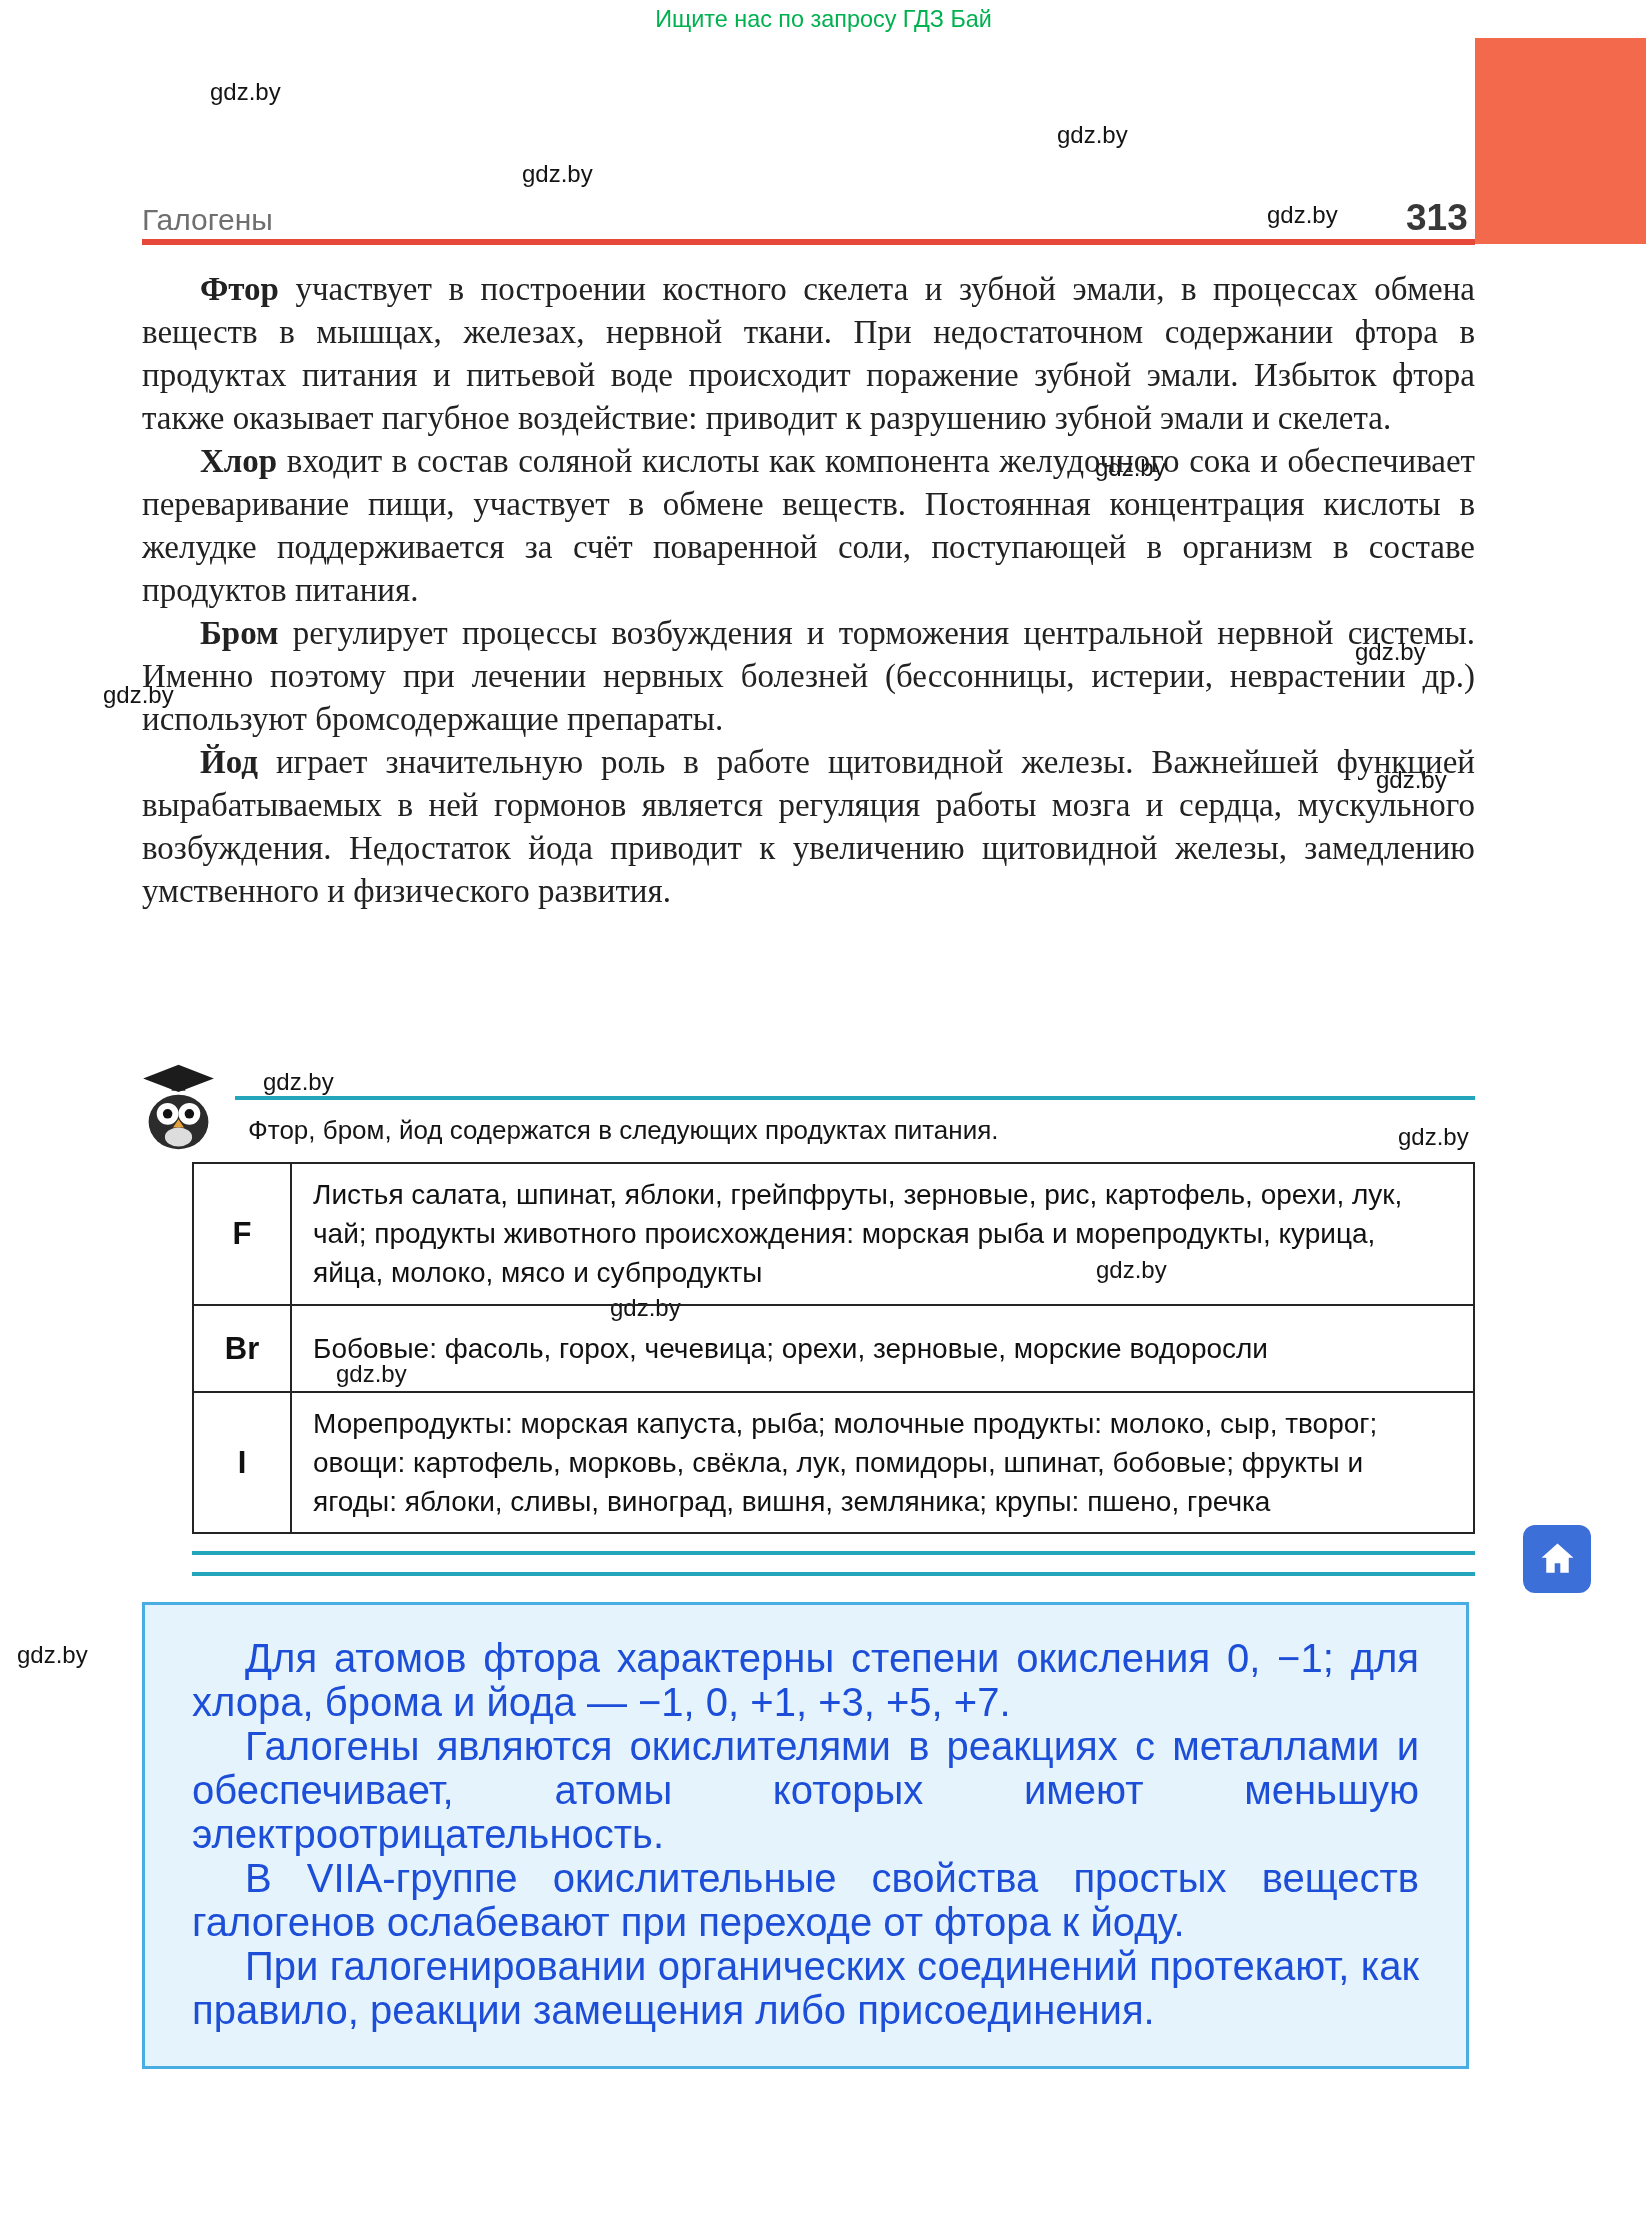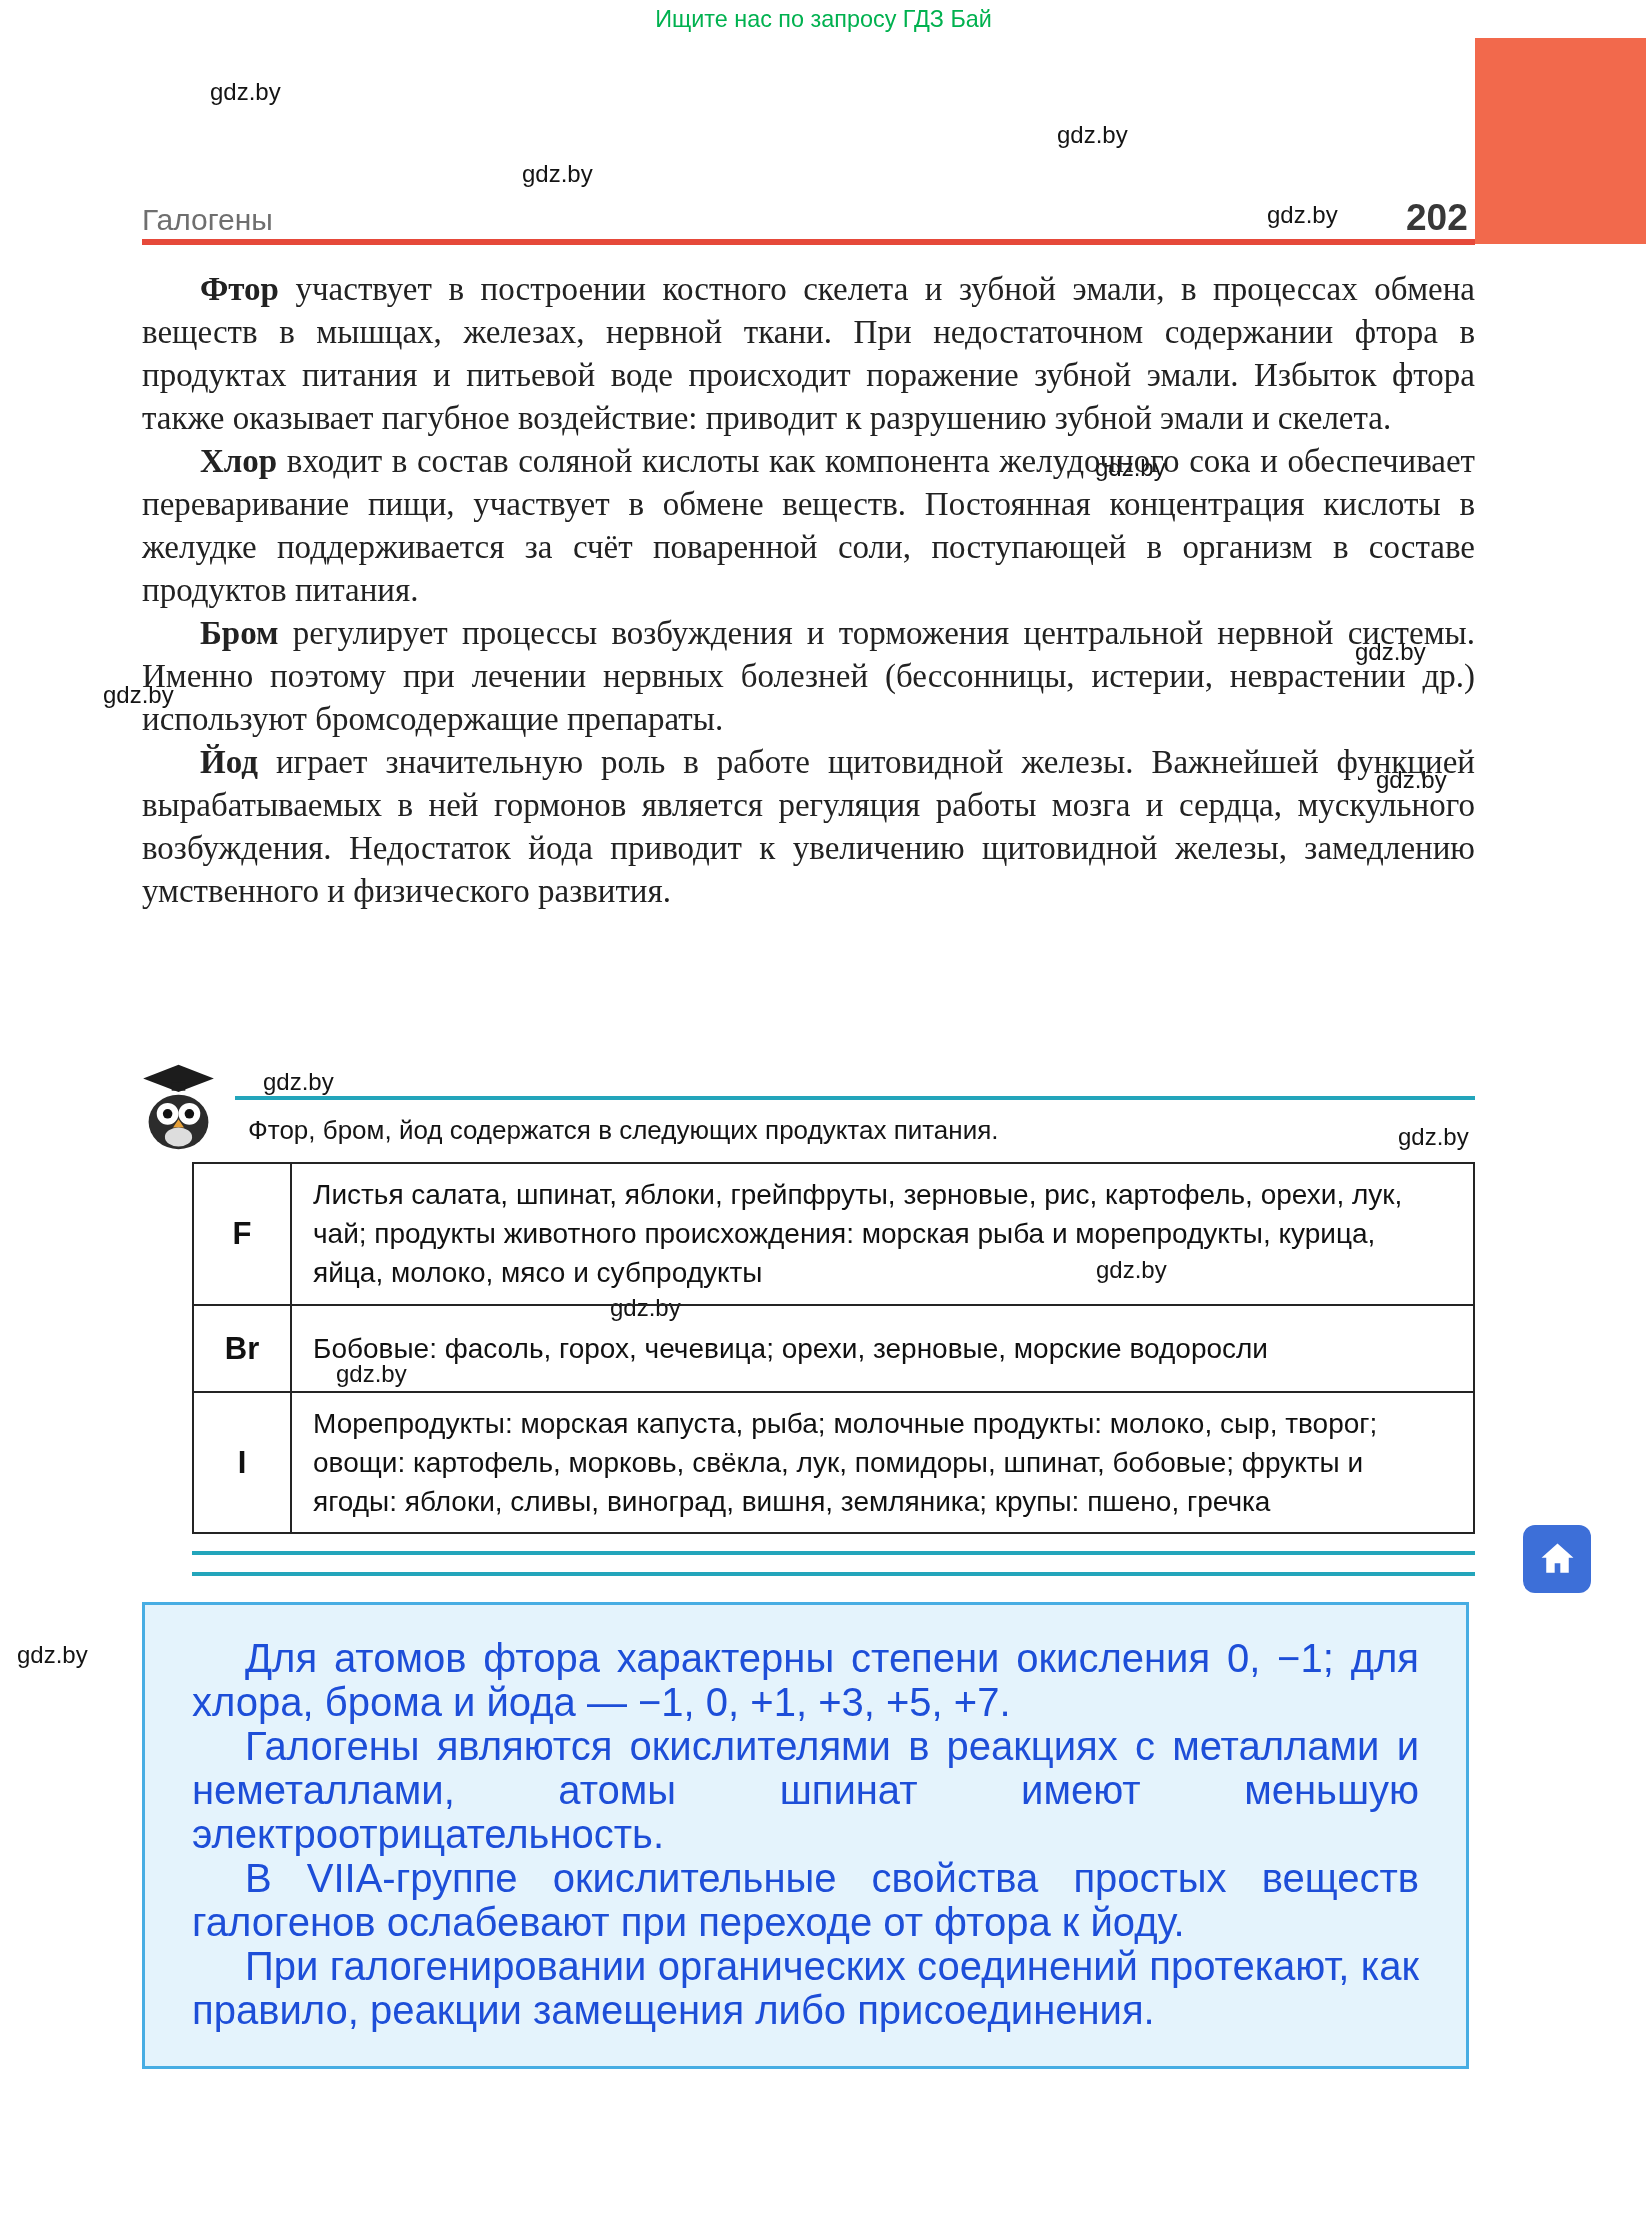--- a/index.html
+++ b/index.html
@@ -133,21 +133,21 @@
   <span class="wm" style="left:17px;   top:1641px;">gdz.by</span>
   <span class="wm" style="left:905px; top:1697px;">gdz.by</span>
   <span class="wm" style="left:1342px; top:1756px;">gdz.by</span>
   <span class="wm" style="left:1220px; top:1958px;">gdz.by</span>
   <span class="wm" style="left:454px;  top:2016px;">gdz.by</span>
   <span class="wm" style="left:164px;  top:2122px;">gdz.by</span>
   <span class="wm" style="left:1074px; top:2145px;">gdz.by</span>
 
   <div class="corner-block"></div>
   <div class="section-title">Галогены</div>
-  <div class="page-number">202</div>
+  <div class="page-number">313</div>
   <div class="header-rule"></div>
 
   <div class="main-text">
     <p><b>Фтор</b><span> участвует в построении костного скелета и зубной эмали, в процессах обмена веществ в мышцах, железах, нервной ткани. При недостаточном содержании фтора в продуктах питания и питьевой воде происходит поражение зубной эмали. Избыток фтора также оказывает пагубное воздействие: приводит к разрушению зубной эмали и скелета.</span></p>
     <p><b>Хлор</b><span> входит в состав соляной кислоты как компонента желудочного сока и обеспечивает переваривание пищи, участвует в обмене веществ. Постоянная концентрация кислоты в желудке поддерживается за счёт поваренной соли, поступающей в организм в составе продуктов питания.</span></p>
     <p><b>Бром</b><span> регулирует процессы возбуждения и торможения центральной нервной системы. Именно поэтому при лечении нервных болезней (бессонницы, истерии, неврастении др.) используют бромсодержащие препараты.</span></p>
     <p><b>Йод</b><span> играет значительную роль в работе щитовидной железы. Важнейшей функцией вырабатываемых в ней гормонов является регуляция работы мозга и сердца, мускульного возбуждения. Недостаток йода приводит к увеличению щитовидной железы, замедлению умственного и физического развития.</span></p>
   </div>
 
   <svg class="owl-icon" viewBox="0 0 64 66">
@@ -185,21 +185,21 @@
   <div class="teal-rule-2"></div>
 
   <div class="home-button">
     <svg width="45" height="45" viewBox="0 0 24 24">
       <path d="M12 3.5l8.5 7.5h-2.5v8h-4.5v-5h-3v5H6v-8H3.5z" fill="#ffffff"></path>
     </svg>
   </div>
 
   <div class="info-box">
     <p>Для атомов фтора характерны степени окисления 0, −1; для хлора, брома и йода — −1, 0, +1, +3, +5, +7.</p>
-    <p>Галогены являются окислителями в реакциях с металлами и неметаллами, атомы шпинат имеют меньшую электроотрицательность.</p>
+    <p>Галогены являются окислителями в реакциях с металлами и обеспечивает, атомы которых имеют меньшую электроотрицательность.</p>
     <p>В VIIA-группе окислительные свойства простых веществ галогенов ослабевают при переходе от фтора к йоду.</p>
     <p>При галогенировании органических соединений протекают, как правило, реакции замещения либо присоединения.</p>
   </div>
 
   <div class="footer-copyright">Правообладатель Адукацыя і выхаванне</div>
   <div class="footer-links">
     <span class="link">gdz by</span>
     <span class="sep">//</span>
     <span class="link">гдз бай</span>
     <span class="sep">//</span>

